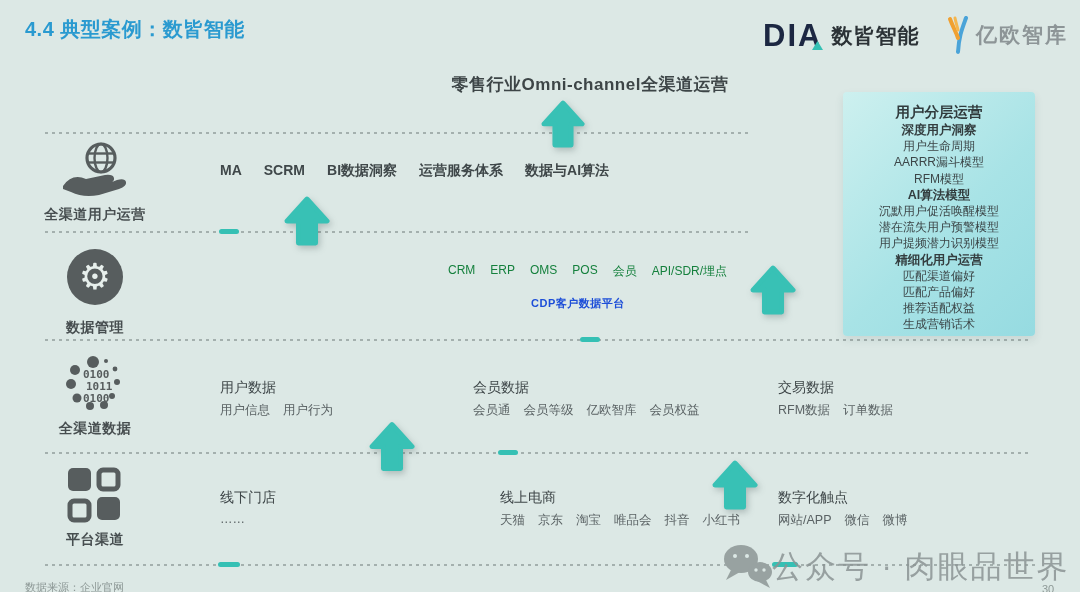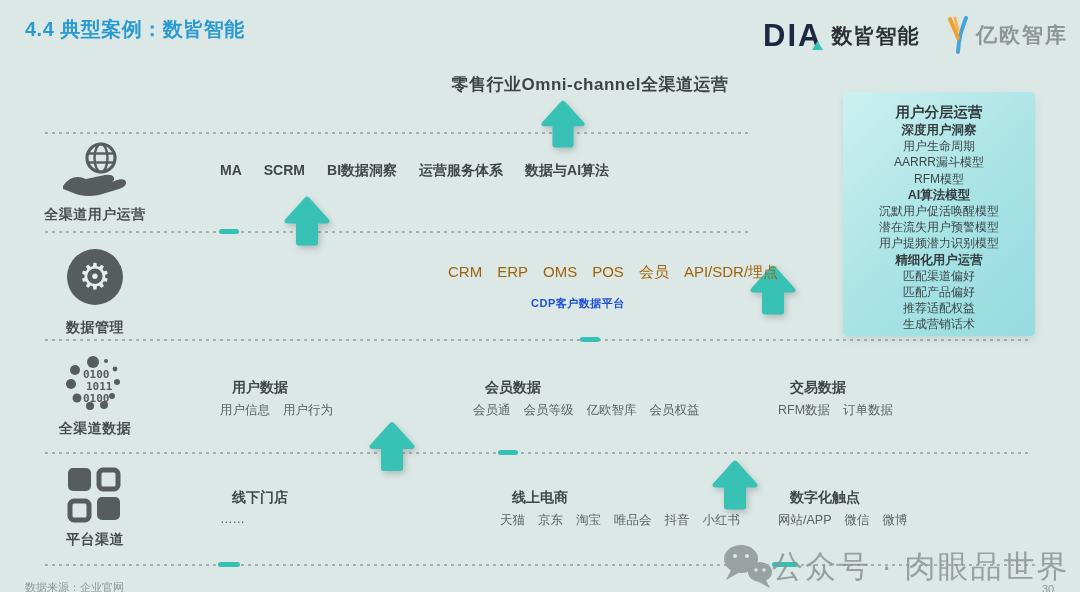--- a/index.html
+++ b/index.html
@@ -22,23 +22,23 @@
   .arrow{filter:drop-shadow(2px 3px 3px rgba(40,60,60,.25));}
   
   .cat{width:120px;text-align:center;}
   .cat-label{font-size:14px;font-weight:bold;color:#474e50;letter-spacing:.5px;}
   .gear-circle{width:56px;height:56px;border-radius:50%;background:#575d5e;display:flex;
                align-items:center;justify-content:center;margin:0 auto;}
   .gear-circle span{color:#e7efec;font-size:36px;line-height:1;}
   
   .item-row{display:flex;align-items:flex-start;}
   .bold-item{font-size:14px;font-weight:bold;color:#3f4749;white-space:nowrap;}
-  .plain-item{font-size:15px;color:#a16207;white-space:nowrap;}
+  .plain-item{font-size:12px;color:#15803d;white-space:nowrap;}
   .cdp-text{font-size:11px;font-weight:bold;color:#1d4ed8;letter-spacing:.5px;}
-  .group .g-title{font-size:14px;font-weight:bold;color:#3f4749;margin-bottom:5px;margin-left:12px;}
+  .group .g-title{font-size:14px;font-weight:normal;color:#3f4749;margin-bottom:5px;}
   .group .g-items{display:flex;gap:13px;}
   .group .g-items span{font-size:12.5px;color:#5a6264;white-space:nowrap;}
   
   .panel{width:192px;height:244px;border-radius:4px;padding:10px 4px 0 4px;box-sizing:border-box;
          background:linear-gradient(135deg,#cdf0ef 0%,#a8e3e6 55%,#96dbe1 100%);
          text-align:center;box-shadow:0 4px 8px rgba(60,90,90,.12);}
   .panel .p-title{font-size:14.5px;font-weight:bold;color:#313b3d;line-height:20px;}
   .panel .p-head{font-size:12.5px;font-weight:bold;color:#333d3f;line-height:16.2px;}
   .panel .p-item{font-size:12px;color:#3c4648;line-height:16.2px;}
   

